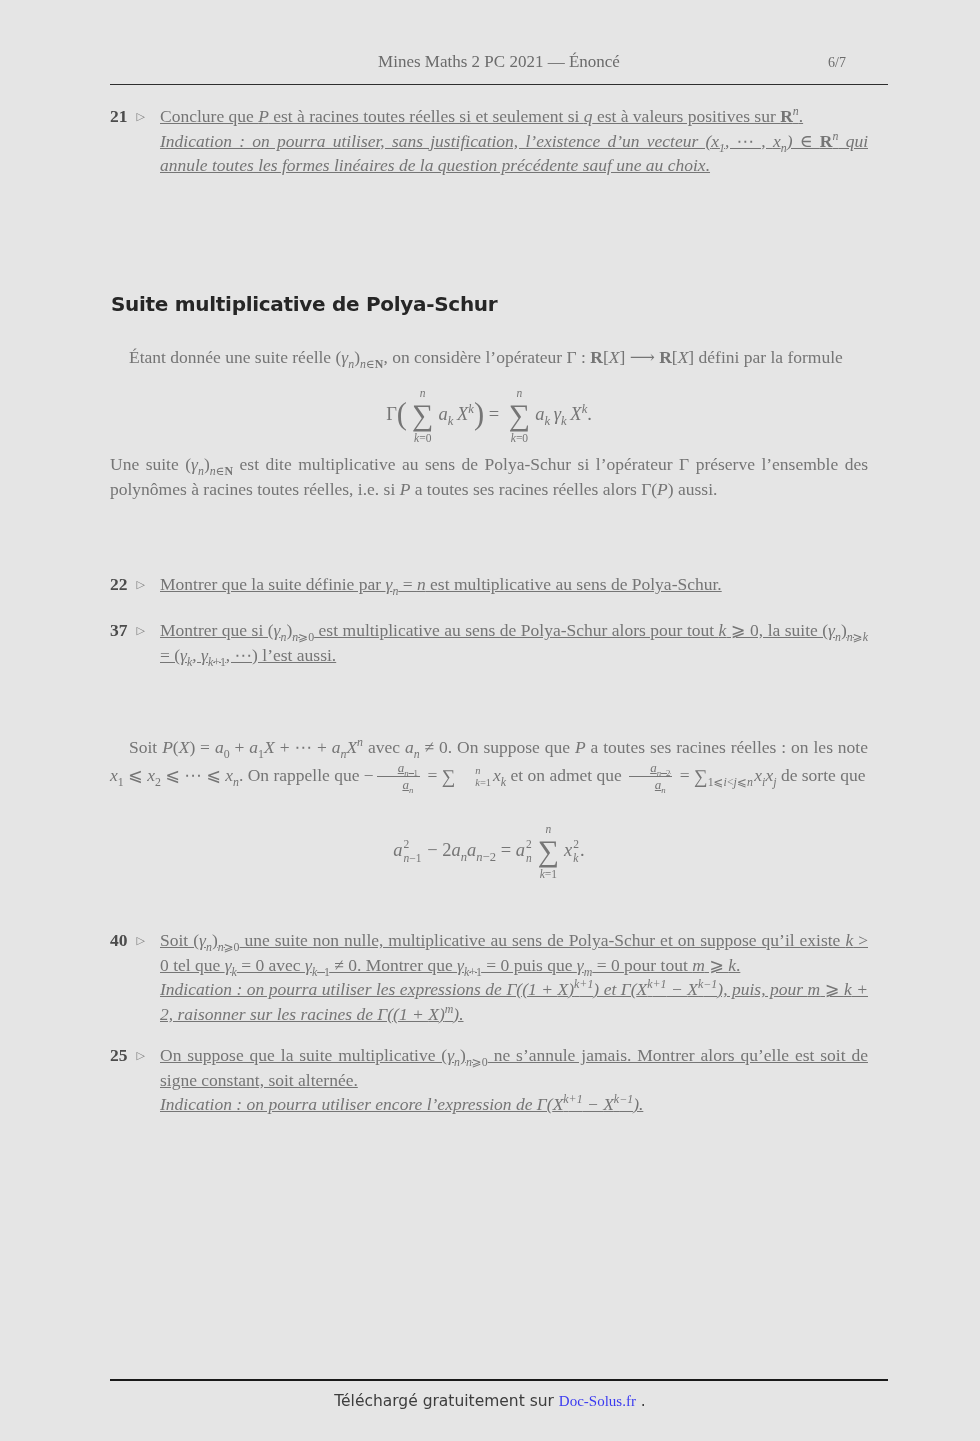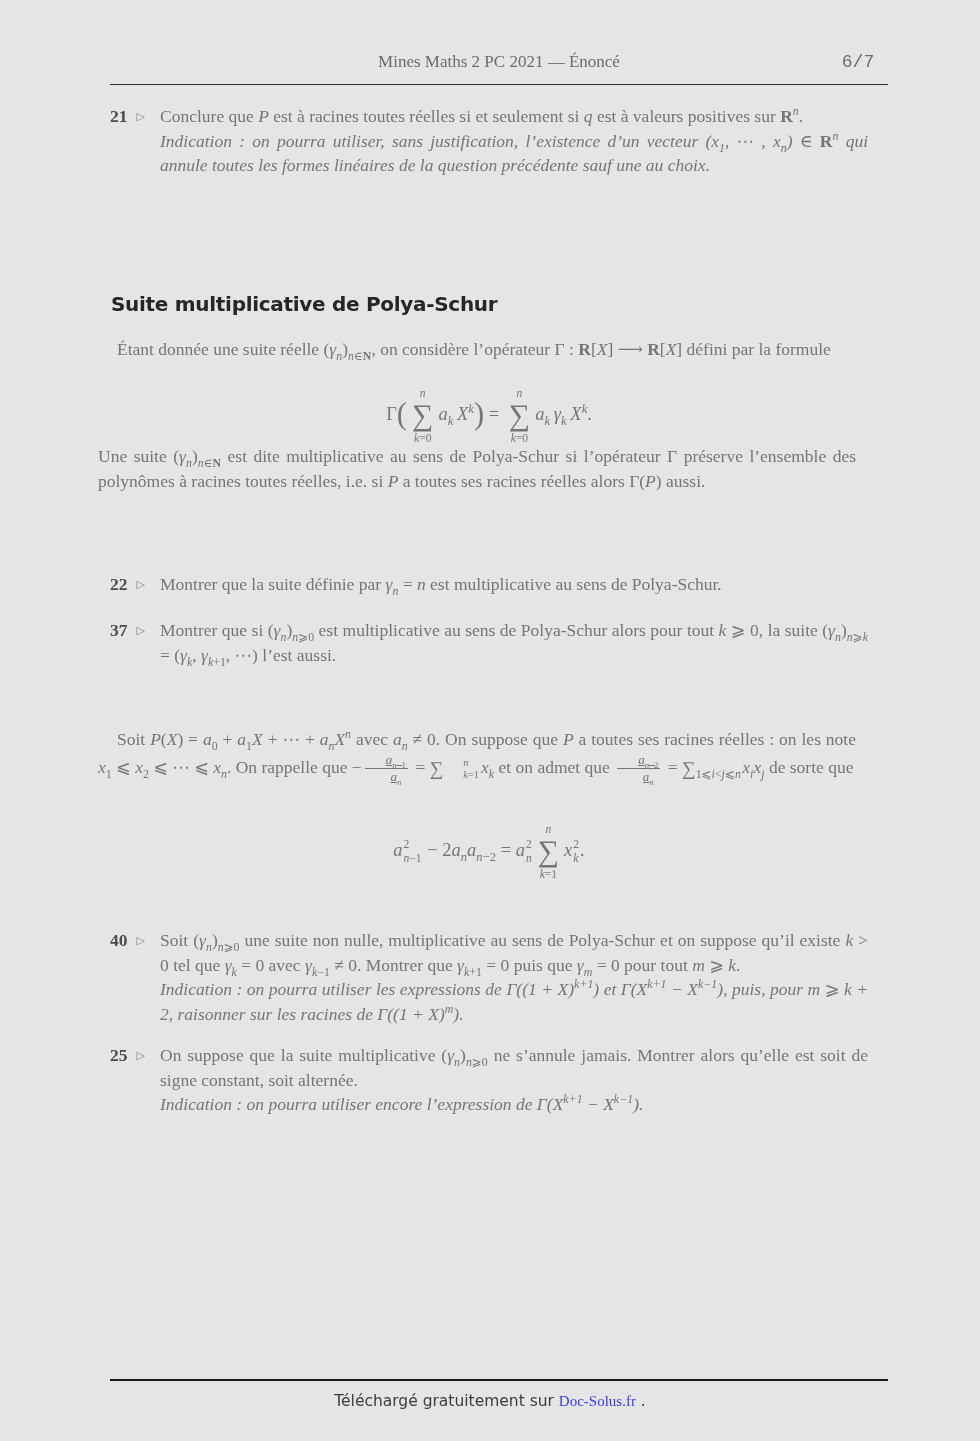--- a/index.html
+++ b/index.html
@@ -13,33 +13,33 @@
     overflow:hidden;
     padding-left:20px;
   }
   
   .header {
     position:absolute; top:50px; left:110px; right:112px;
     display:flex; align-items:baseline;
     color:#6b6b6b; font-size:17px;
   }
   .header .htitle { flex:1; text-align:center; padding-left:60px; }
-  .header .hpage  { width:60px; text-align:center; font-size:18px;font-family:Liberation Mono, monospace; }
+  .header .hpage  { width:60px; text-align:left; font-size:14px; }
   .hrule { position:absolute; top:84px; left:110px; right:112px;
            border-top:1.7px solid #2e2e2e; }
   
   .q { position:absolute; left:110px; width:758px;
        display:grid; grid-template-columns:50px 1fr; }
   .qnum { color:#4c4c4c; font-weight:bold; white-space:nowrap; }
   .qnum .tri { font-weight:normal; color:#787878; font-size:11px;
                margin-left:9px; vertical-align:2px; }
-  .qtext { text-align:justify; }
+  .qtext { text-align:justify;text-decoration:underline; }
   .ind { font-style:italic; }
   
-  .para { position:absolute; left:98px; width:758px; text-align:justify; }
+  .para { position:absolute; left:110px; width:758px; text-align:justify;margin-top:8px; }
   .indent { text-indent:19px; }
   .section-title {
     position:absolute; left:111px;
     font-family:"DejaVu Sans","Liberation Sans",sans-serif;
     font-weight:bold; font-size:20px; line-height:30px;
     color:#262626; letter-spacing:-0.3px;
   }
   
   i { font-style:italic; }
   .bb { font-weight:bold; font-style:normal; }

